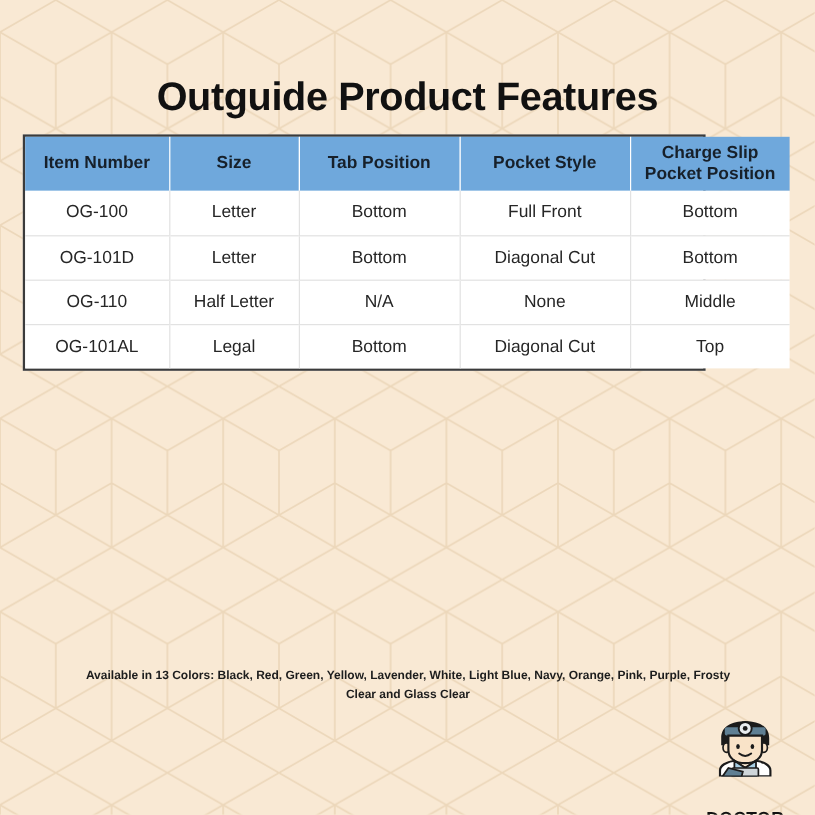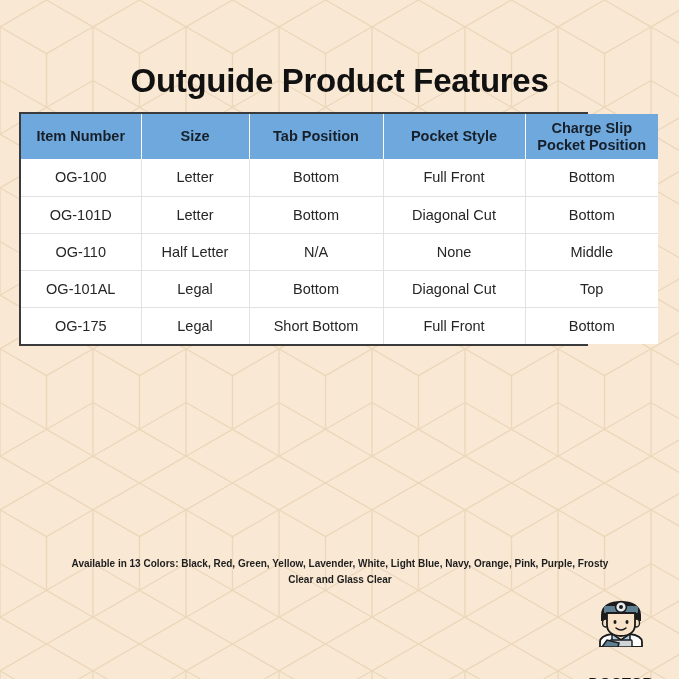--- a/index.html
+++ b/index.html
@@ -223,27 +223,20 @@
             <td>None</td>
             <td>Middle</td>
           </tr>
           <tr>
             <td>OG-101AL</td>
             <td>Legal</td>
             <td>Bottom</td>
             <td>Diagonal Cut</td>
             <td>Top</td>
           </tr>
-          <tr>
-            <td>OG-175</td>
-            <td>Legal</td>
-            <td>Short Bottom</td>
-            <td>Full Front</td>
-            <td>Bottom</td>
-          </tr>
         </tbody>
     </table>
   </div>
 
   <div id="footer-note">
     <span>Available in 13 Colors: Black, Red, Green, Yellow, Lavender, White, Light Blue, Navy,</span>
     <span>Orange, Pink, Purple, Frosty Clear and Glass Clear</span>
   </div>
 
   <div id="brand-logo">

